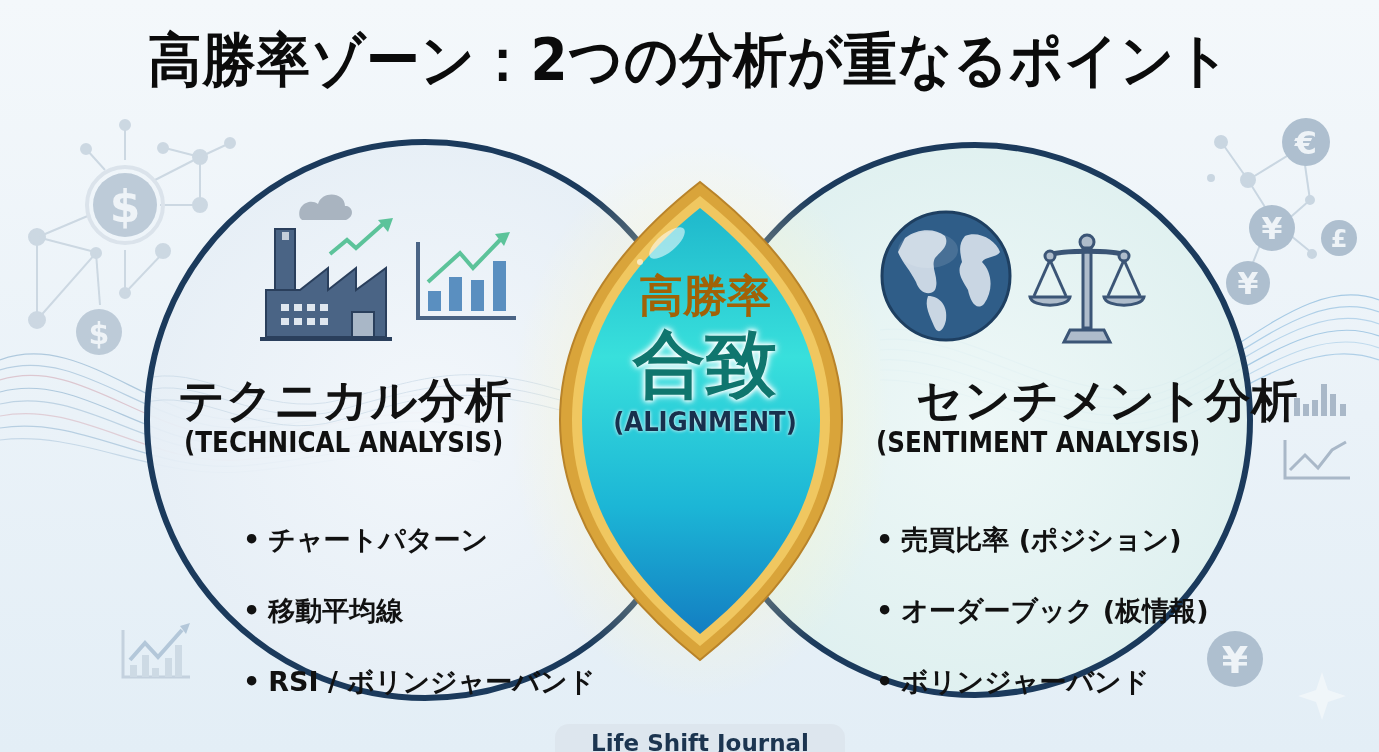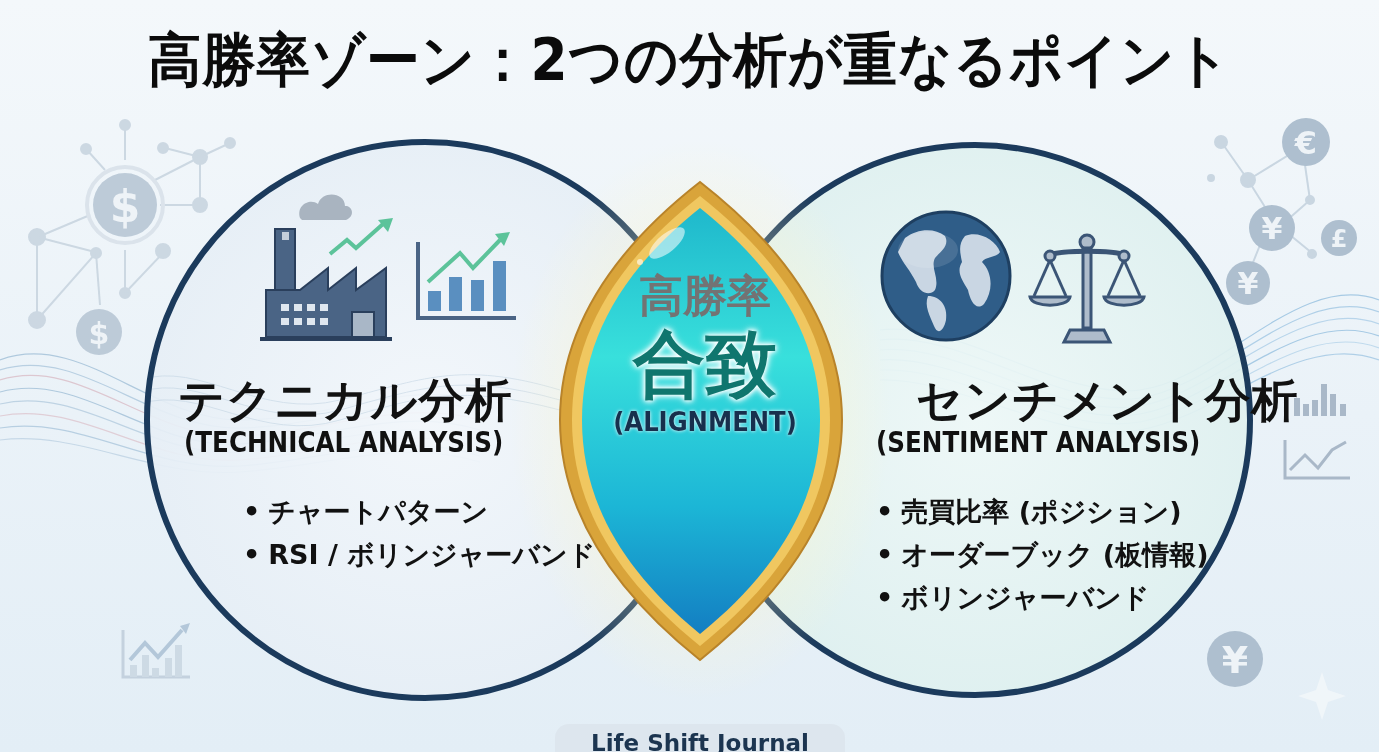--- a/index.html
+++ b/index.html
@@ -13,24 +13,24 @@
   .title {
     position:absolute; left:0; top:22px; width:1379px; text-align:center;
     font-size:58px; font-weight:bold; color:#0b0b0b; letter-spacing:1px;
     transform: scaleX(0.92);
   }
   svg.bg { position:absolute; left:0; top:0; }
   .txt { position:absolute; color:#111; font-weight:bold; white-space:nowrap; }
   .h-jp { font-size:46px; letter-spacing:1px; }
   .h-en { font-size:28px; transform:scaleX(0.88); transform-origin:left center; }
   .bul { font-size:27px; line-height:43px; }
-  .bul li { list-style:none; }
+  .bul li { list-style:none;margin-top:28px; }
   .bul li::before { content:"•"; margin-right:8px; }
   .center-box { position:absolute; left:560px; top:270px; width:290px; text-align:center; }
-  .c1 { font-size:44px; font-weight:bold; color:#737373; line-height:52px; }
+  .c1 { font-size:44px; font-weight:bold; color:#a16207; line-height:52px; }
   .c2 { font-size:72px; font-weight:bold; color:#0f766e; line-height:84px;
         text-shadow: 0 0 4px #fff, 0 0 6px #fff, 0 0 8px #e8fbff; }
   .c3 { font-size:27px; font-weight:bold; color:#17304d; transform:scaleX(0.9);
         text-shadow: 0 0 4px #fff; }
   .footer {
     position:absolute; left:555px; top:724px; width:290px; height:40px;
     background:#dde6ee; border-radius:14px 14px 0 0;
     text-align:center; font-size:23px; font-weight:bold; color:#1c3550; padding-top:6px;
   }
 </style>
@@ -245,20 +245,21 @@
       <path d="M1070 330 L 1104 330 L 1110 342 L 1064 342 Z"></path>
     </g>
   </svg>
 
   <div class="title">高勝率ゾーン：2つの分析が重なるポイント</div>
 
   <div class="txt h-jp" style="left:178px; top:370px;">テクニカル分析</div>
   <div class="txt h-en" style="left:184px; top:426px;">(TECHNICAL ANALYSIS)</div>
   <ul class="txt bul" style="left:243px; top:490px;">
     <li>チャートパターン</li>
+    <li>移動平均線</li>
     <li>RSI / ボリンジャーバンド</li>
   </ul>
 
   <div class="txt h-jp" style="left:916px; top:370px;">センチメント分析</div>
   <div class="txt h-en" style="left:876px; top:426px;">(SENTIMENT ANALYSIS)</div>
   <ul class="txt bul" style="left:876px; top:490px;">
     <li>売買比率 (ポジション)</li>
     <li>オーダーブック (板情報)</li>
     <li>ボリンジャーバンド</li>
   </ul>

